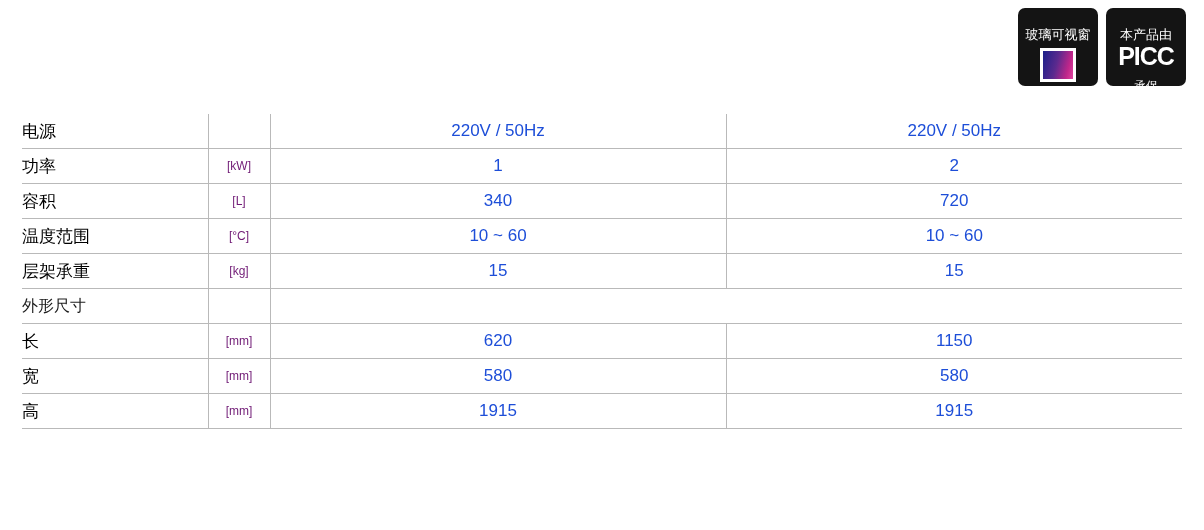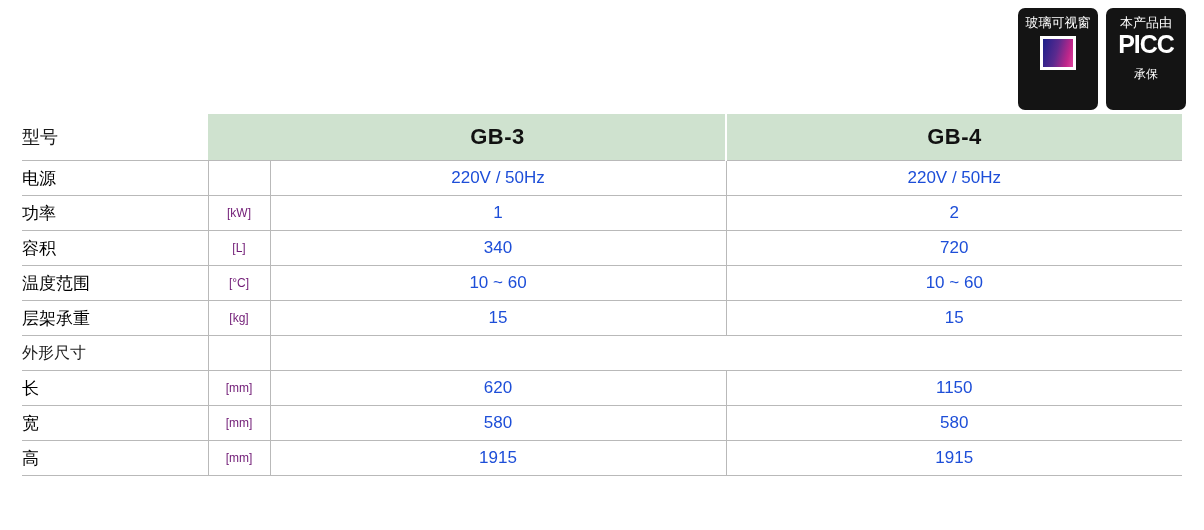--- a/index.html
+++ b/index.html
@@ -20,29 +20,29 @@
   .badge-row {
     position: absolute;
     top: 8px;
     right: 18px;
     display: flex;
     gap: 8px;
     align-items: flex-start;
   }
   .badge {
     width: 80px;
-    height: 102px;
+    height: 78px;
     background: #141414;
     border-radius: 7px;
     color: #ffffff;
     display: flex;
     flex-direction: column;
     align-items: center;
     justify-content: flex-start;
-    padding-top: 7px;
+    padding-top: 19px;
     box-sizing: border-box;
   }
   .badge-title {
     font-size: 13px;
     line-height: 15px;
     letter-spacing: 0px;
     text-align: center;
     white-space: nowrap;
   }
   .badge-glyph {
@@ -188,26 +188,20 @@
 </div>
 
 <table class="spec-table">
   <colgroup>
     <col class="col-name">
     <col class="col-unit">
     <col class="col-val">
     <col class="col-val">
   </colgroup>
   <tbody>
-    <tr class="header-row">
-      <td class="header-model">型号</td>
-      <td class="header-blank"></td>
-      <td class="header-val">GB-3</td>
-      <td class="header-val last">GB-4</td>
-    </tr>
 
     <tr>
       <td class="cell-name">电源</td>
       <td class="cell-unit"></td>
       <td class="cell-val">220V / 50Hz</td>
       <td class="cell-val last">220V / 50Hz</td>
     </tr>
 
     <tr>
       <td class="cell-name">功率</td>

